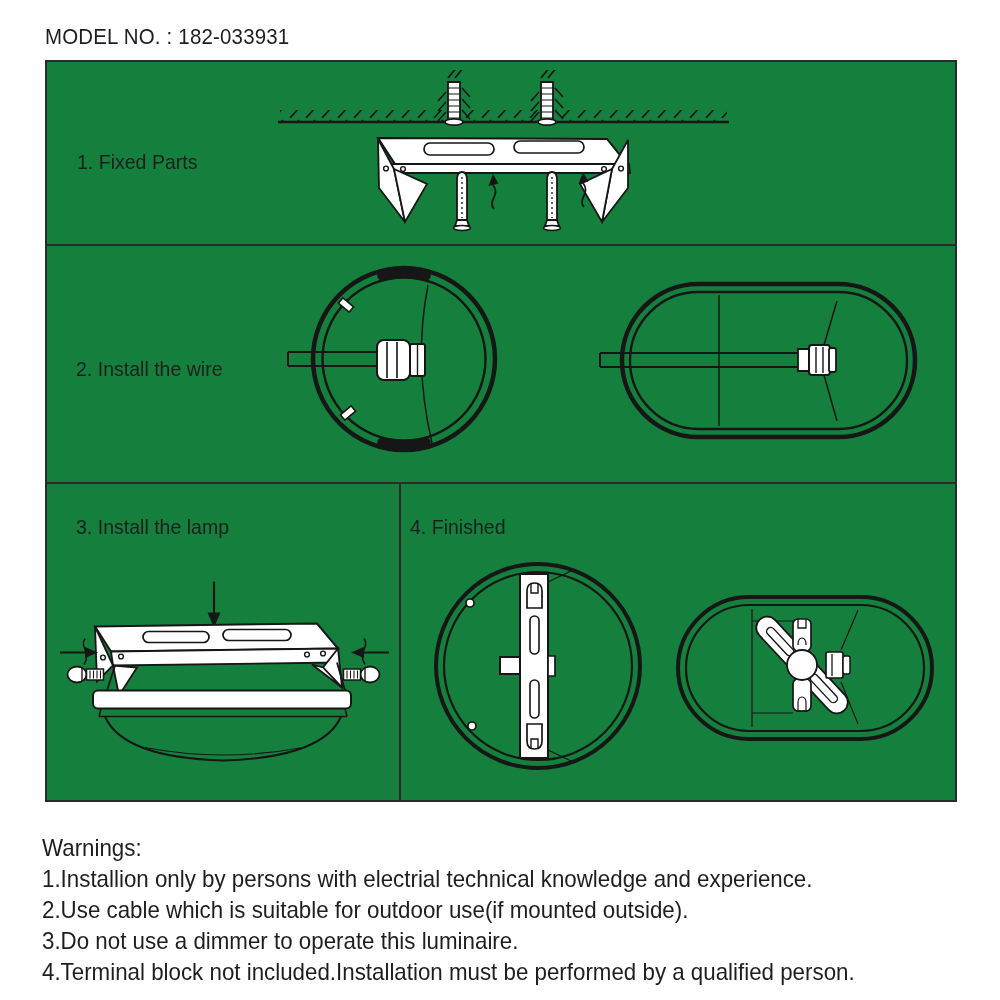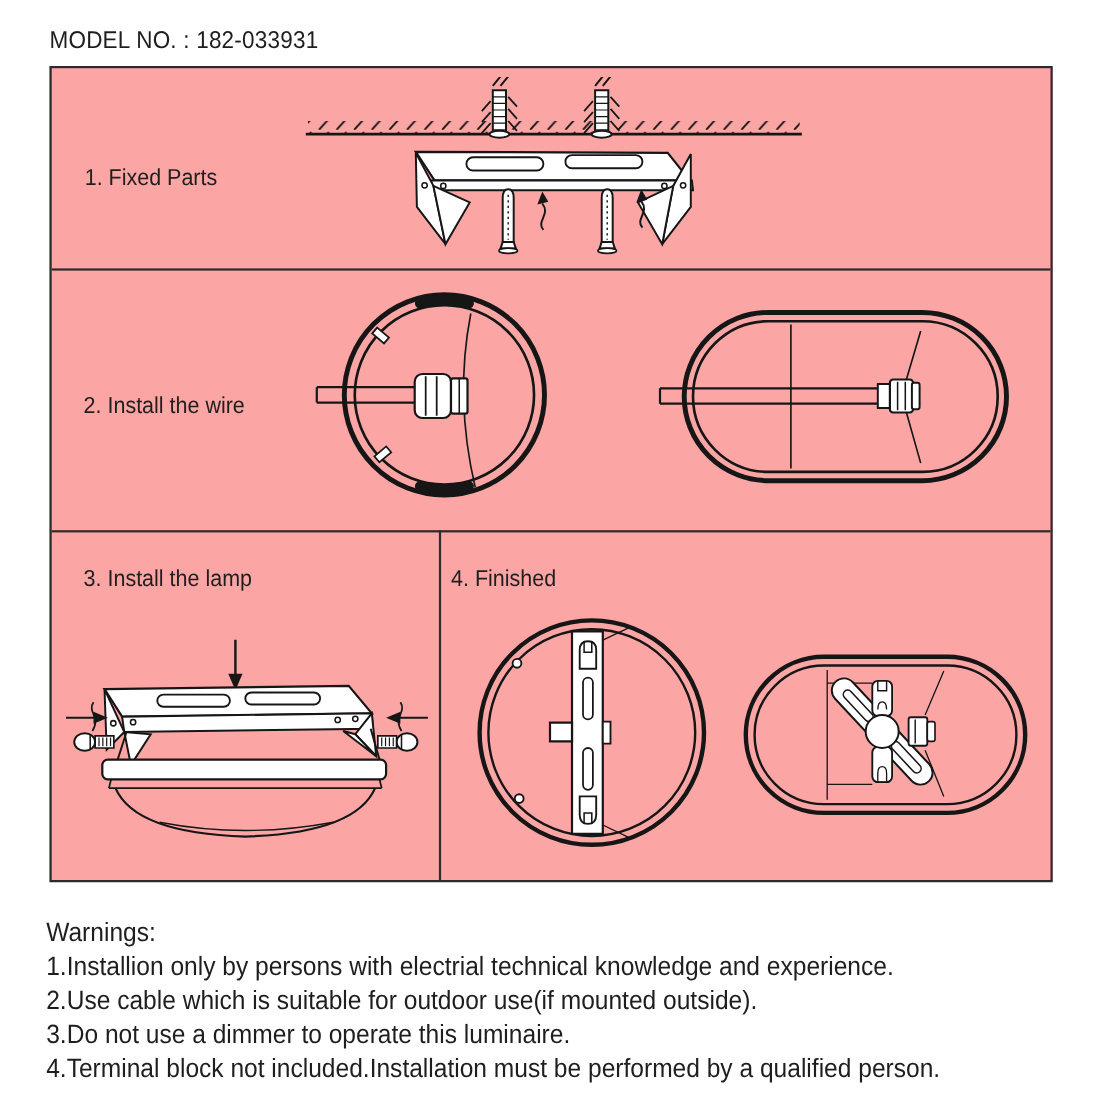--- a/index.html
+++ b/index.html
@@ -5,21 +5,21 @@
   html,body{margin:0;padding:0;}
   body{
     width:1000px;height:1000px;position:relative;background:#ffffff;
     font-family:"Liberation Sans", sans-serif;color:#1e1e1e;overflow:hidden;
   }
   .txt{position:absolute;white-space:nowrap;transform:scaleX(.93);transform-origin:0 50%;}
   .title{left:45px;top:24px;font-size:22px;letter-spacing:.2px;}
   .step-label{font-size:21px;}
   .panel{
     position:absolute;left:45px;top:60px;width:912px;height:742px;
-    border:2px solid #2b2b2b;box-sizing:border-box;background:#fca5a5;
+    border:2px solid #2b2b2b;box-sizing:border-box;background:#15803d;
   }
   .hdiv{position:absolute;left:0;right:0;height:2px;background:#2b2b2b;}
   .vdiv{position:absolute;width:2px;background:#2b2b2b;}
   .diag{position:absolute;}
   .warnings{position:absolute;left:42px;top:832px;font-size:24px;line-height:31px;}
   .warnings .txt{position:static;display:block;transform:scaleX(.93);transform-origin:0 50%;}
   svg{display:block;}
   svg *{vector-effect:non-scaling-stroke;}
   .ln{stroke:#161616;fill:none;}
   .wh{stroke:#161616;fill:#ffffff;}

